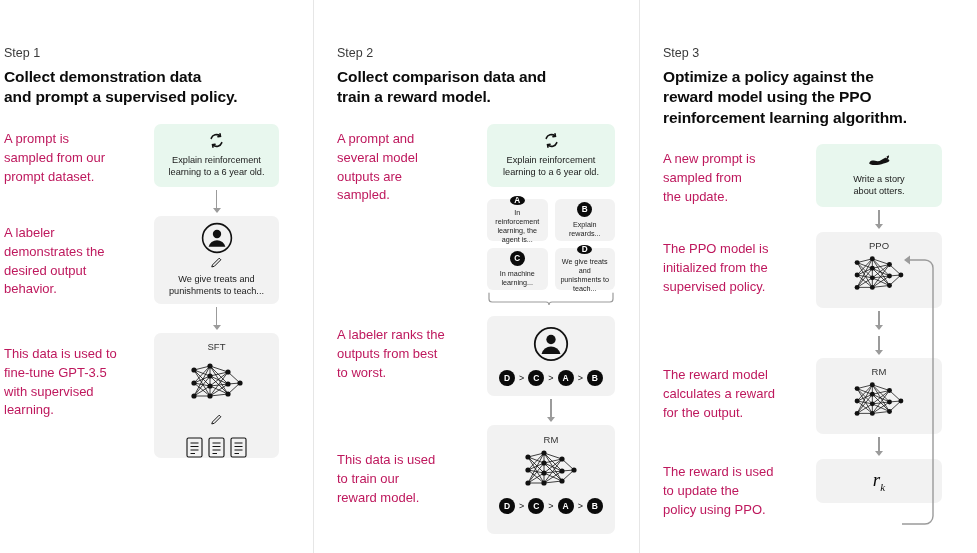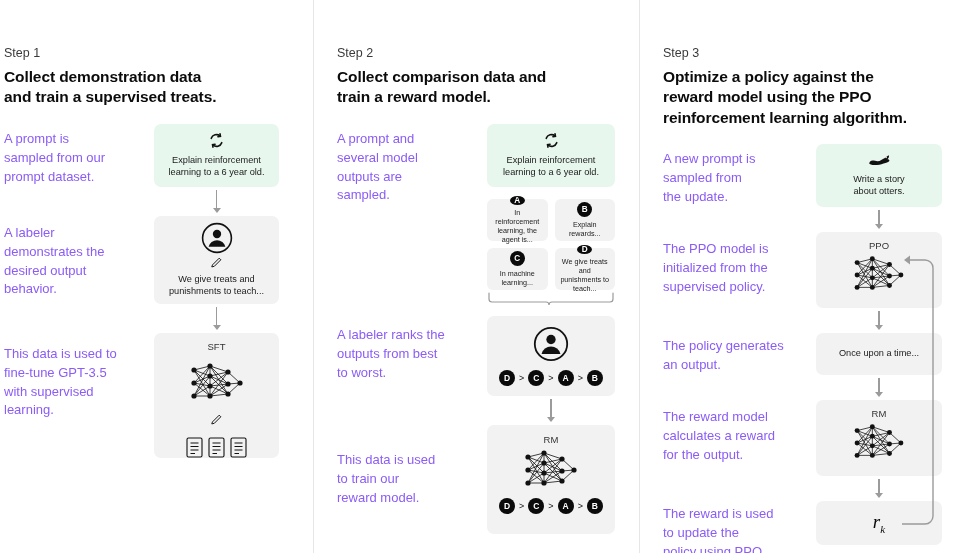--- a/index.html
+++ b/index.html
@@ -59,21 +59,21 @@
     position: relative;
     margin-top: 16px;
   }
   .row {
     display: flex;
     align-items: flex-start;
   }
   .caption {
     font-size: 13px;
     line-height: 1.45;
-    color: #8b5cf6;
+    color: #be185d;
   }
 
   
   .card {
     box-sizing: border-box;
     border-radius: 7px;
     background: #f2f2f2;
     display: flex;
     flex-direction: column;
     align-items: center;
@@ -203,21 +203,21 @@
 <body>
 
 <div class="board">
 
   <div class="divider div1"></div>
   <div class="divider div2"></div>
 
   <div class="col col-1">
     <div class="step-label">Step 1</div>
     <div class="step-title" style="white-space:pre-line">Collect demonstration data
-and train a supervised treats.</div>
+and prompt a supervised policy.</div>
 
     <div class="flow">
 
       <div class="row" style="margin-top:16px">
         <div class="caption" style="white-space:pre-line;width:150px;padding-top:6px">A prompt is
 sampled from our
 prompt dataset.</div>
         <div style="width:125px;display:flex;justify-content:center">
           <div class="card green" style="width:125px;height:63px">
             <span>
@@ -571,29 +571,20 @@
       <div class="row">
         <div style="width:152px"></div>
         <div style="width:128px;display:flex;justify-content:center">
           <div class="arrow">
             <div class="line" style="height:15px"></div>
               <div class="head"></div>
           </div>
         </div>
       </div>
 
-      <div class="row">
-        <div class="caption" style="white-space:pre-line;width:152px;padding-top:4px">The policy generates
-an output.</div>
-        <div style="width:128px;display:flex;justify-content:center">
-          <div class="card" style="width:126px;height:42px">
-            <div class="card-text">Once upon a time...</div>
-          </div>
-        </div>
-      </div>
 
       <div class="row">
         <div style="width:152px"></div>
         <div style="width:128px;display:flex;justify-content:center">
           <div class="arrow">
             <div class="line" style="height:15px"></div>
               <div class="head"></div>
           </div>
         </div>
       </div>

